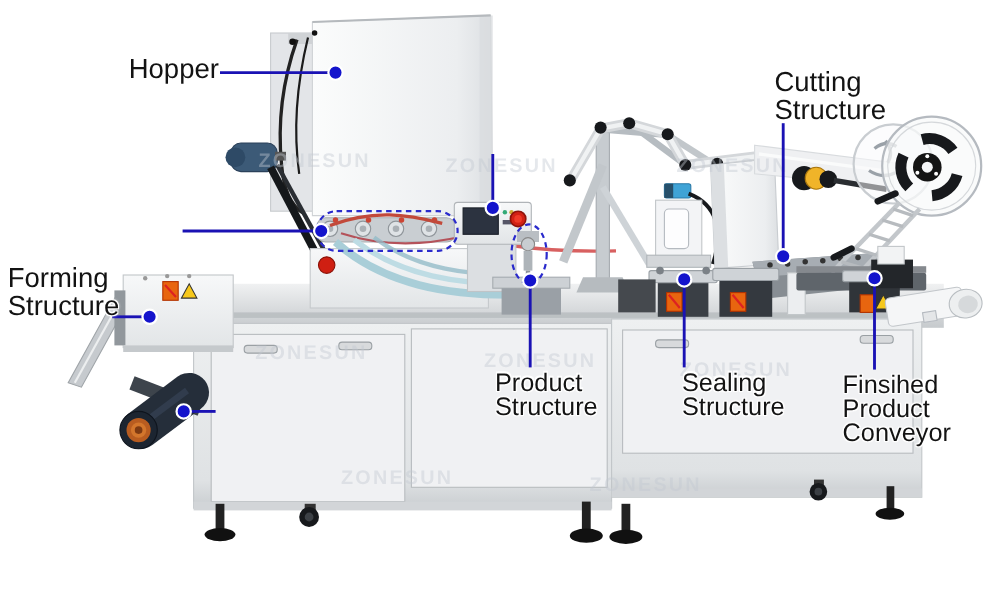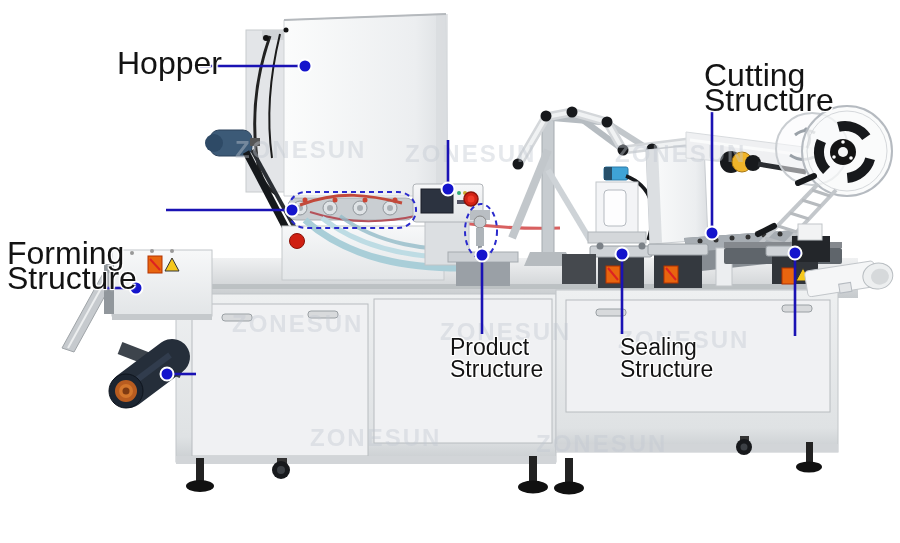--- a/index.html
+++ b/index.html
@@ -1,31 +1,31 @@
 <!DOCTYPE html>
 <html style="--annotation-line: #1a12b4; --annotation-dot: #1414cc; --annotation-dash: #2a2acc; --label-color: #131313; --watermark-color: #c3c9d2; --machine-body: #f2f3f5; --estop-red: #d32114; --warning-orange: #e8650f; --warning-yellow: #f6c81c; --tube-blue: #aed3dc; --spool-roller-yellow: #f0b429; --roll-core-orange: #c96a28; --motor-blue: #3c5a77; --sensor-blue: #3fa3d6;"><head>
 <meta charset="utf-8">
 <style>
   html,body{margin:0;padding:0;background:#fff;}
   #stage{position:relative;width:900px;height:543px;background:#fff;overflow:hidden;
          font-family:"Liberation Sans",sans-serif;}
   #stage svg{position:absolute;left:0;top:0;}
   .machine-layer{z-index:1;}
-  .wm{position:absolute;z-index:2;font-weight:bold;font-size:24px;letter-spacing:2px;
+  .wm{position:absolute;z-index:2;font-weight:bold;font-size:18px;letter-spacing:2px;
       color:var(--watermark-color,#c3c9d2);opacity:.42;pointer-events:none;}
   .callout-layer{z-index:3;}
   .callout-line{stroke:var(--annotation-line,#1a12b4);stroke-width:2.6;}
   .callout-dot{fill:var(--annotation-dot,#1414cc);stroke:#ffffff;stroke-width:2;}
   .callout-dash{fill:none;stroke:var(--annotation-dash,#2a2acc);stroke-width:2;
                 stroke-dasharray:5 4;}
   .label{position:absolute;z-index:4;color:var(--label-color,#131313);
          white-space:pre-line;
          text-shadow:0 0 3px #fff,0 0 3px #fff,1px 1px 0 #fff,-1px -1px 0 #fff,
                      1px -1px 0 #fff,-1px 1px 0 #fff;}
-  .label.lg{font-size:32px;line-height:25px;}
+  .label.lg{font-size:25px;line-height:25px;}
   .label.sm{font-size:23px;line-height:22px;}
 </style>
 </head>
 <body>
 
 <div id="stage">
 
   <svg class="machine-layer" width="900" height="543" viewBox="0 0 900 543">
     <defs>
       <linearGradient id="gHop" x1="0" y1="0" x2="1" y2="0">
@@ -319,13 +319,16 @@
 
   <div class="label lg" style="left:117px;top:51px">Hopper</div>
   <div class="label lg" style="left:7px;top:241px">Forming
 Structure</div>
   <div class="label sm" style="left:450px;top:336px">Product
 Structure</div>
   <div class="label sm" style="left:620px;top:336px">Sealing
 Structure</div>
   <div class="label lg" style="left:704px;top:63px">Cutting
 Structure</div>
+  <div class="label sm" style="left:766px;top:338px">Finsihed
+Product
+Conveyor</div>
 </div>
 
 </body></html>

